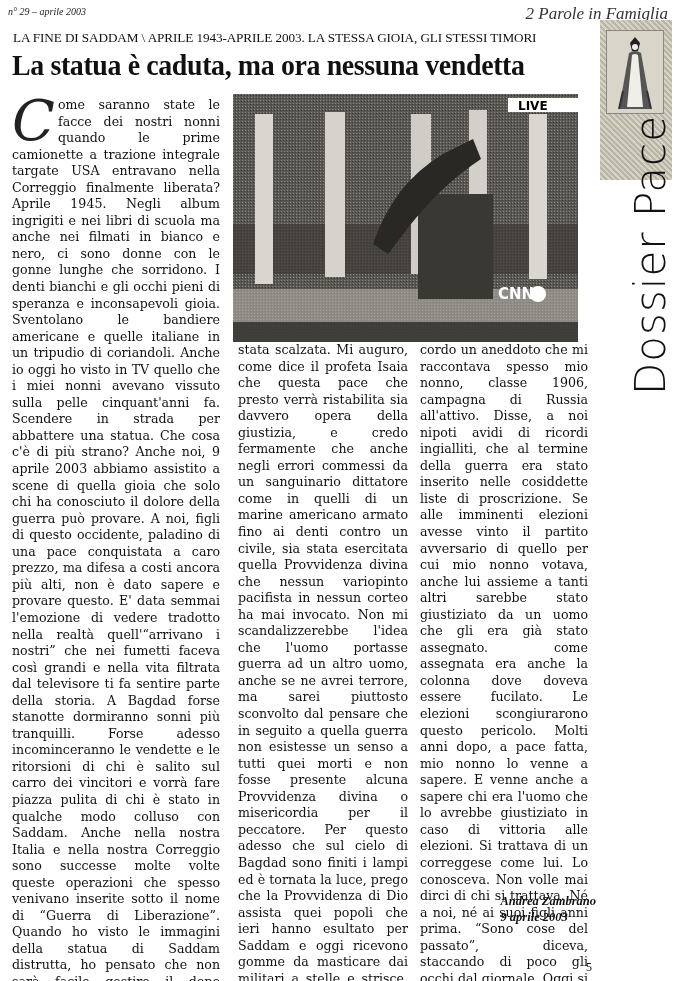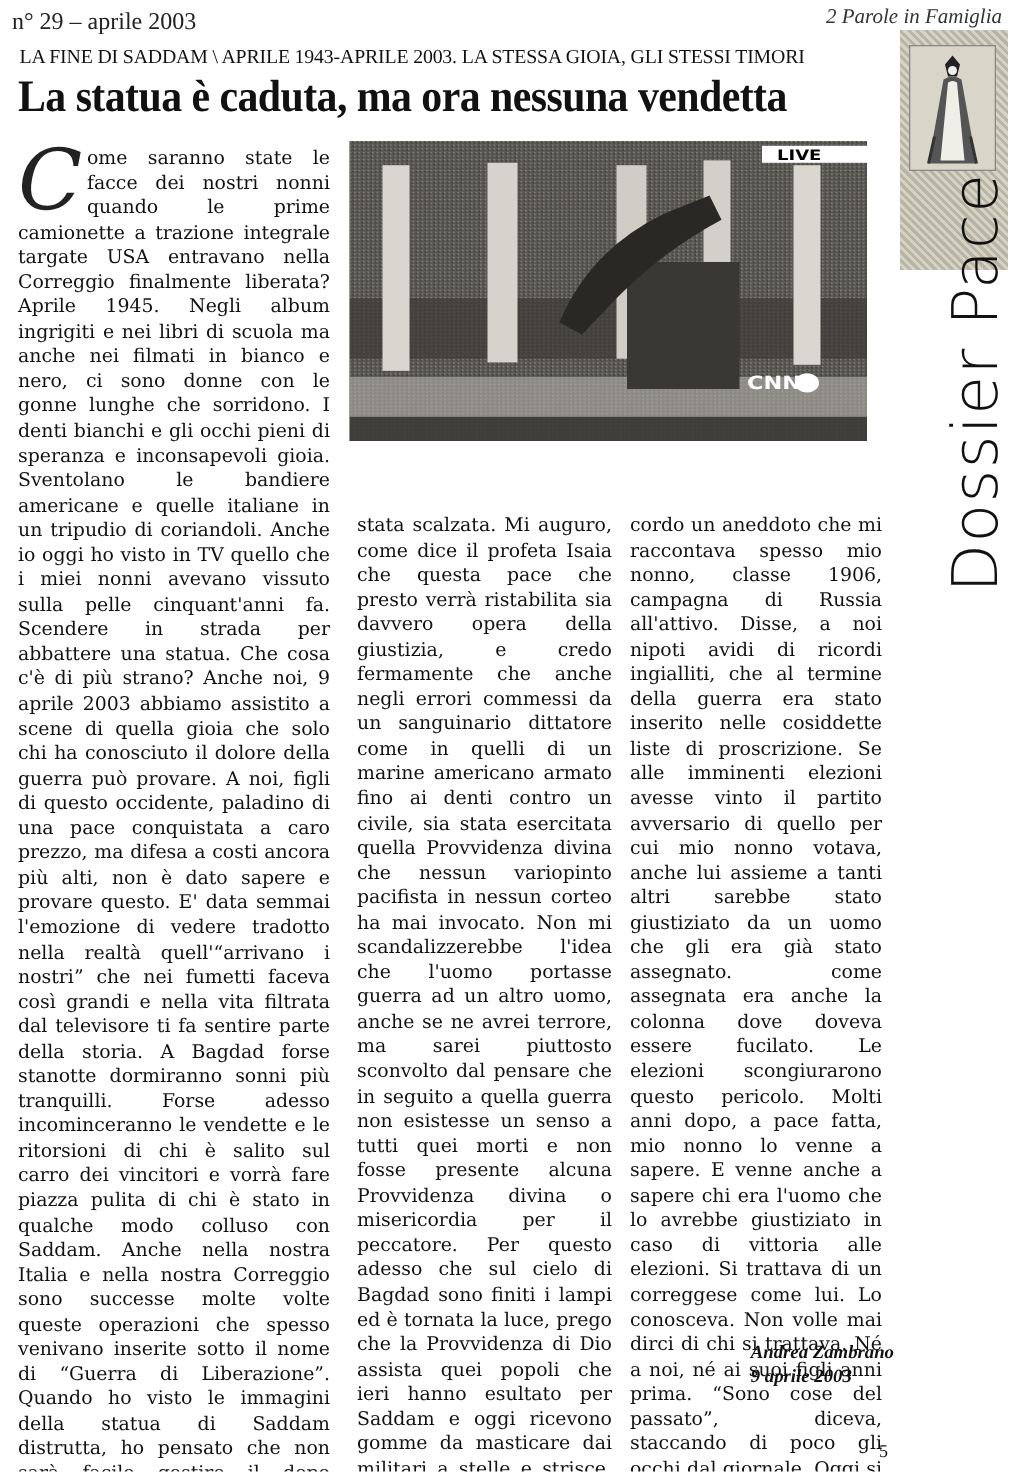--- a/index.html
+++ b/index.html
@@ -1,27 +1,27 @@
 <!DOCTYPE html>
 <html><head>
 <meta charset="utf-8">
 <style>
   html,body{margin:0;padding:0;background:#fff;}
   body{width:674px;height:981px;position:relative;overflow:hidden;font-family:"DejaVu Serif","Liberation Serif",serif;color:#111;}
-  .issue{position:absolute;left:8px;top:6px;font-size:16px;font-family:"Liberation Serif",serif;color:#222;}
-  .masthead{position:absolute;right:6px;top:4px;font-size:14px;font-style:italic;font-family:"Liberation Serif",serif;color:#333;}
+  .issue{position:absolute;left:8px;top:6px;font-size:10px;font-family:"Liberation Serif",serif;color:#222;font-style:italic;}
+  .masthead{position:absolute;right:6px;top:4px;font-size:17px;font-style:italic;font-family:"Liberation Serif",serif;color:#333;}
   .kicker{position:absolute;left:13px;top:30px;font-size:13.2px;font-family:"Liberation Serif",serif;letter-spacing:-0.1px;white-space:nowrap;}
   .kicker b{font-weight:normal;}
   .headline{position:absolute;left:12px;top:48px;font-size:30px;font-weight:bold;font-family:"Liberation Serif",serif;letter-spacing:-0.4px;white-space:nowrap;transform:scaleX(0.93);transform-origin:left top;}
   .side{position:absolute;left:600px;top:20px;width:72px;height:160px;background:repeating-linear-gradient(45deg,#b9b5a6 0 2px,#d6d3c5 2px 4px);}
   .side .saint{position:absolute;left:6px;top:10px;width:56px;height:82px;background:#e9e6dc;border:1px solid #888;}
   .saint svg{width:100%;height:100%;}
   .dossier{position:absolute;left:630px;top:120px;width:40px;height:270px;}
   .dossier span{position:absolute;left:50%;top:50%;transform:translate(-50%,-50%) rotate(-90deg);font-family:"DejaVu Sans",sans-serif;font-weight:200;font-size:42px;white-space:nowrap;letter-spacing:1px;color:#111;}
-  .photo{position:absolute;left:233px;top:94px;width:345px;height:200px;background:#4c4a45;overflow:hidden;}
+  .photo{position:absolute;left:233px;top:94px;width:345px;height:248px;background:#4c4a45;overflow:hidden;}
   .photo svg{width:100%;height:100%;display:block;}
   .col{position:absolute;font-size:12.6px;line-height:16.55px;text-align:justify;hyphens:none;}
   .col1{left:12px;top:97px;width:208px;}
   .col2{left:238px;top:342px;width:170px;}
   .col3{left:420px;top:342px;width:168px;}
   .dropcap{float:left;font-family:"DejaVu Serif",serif;font-style:italic;font-size:56px;line-height:48px;width:42px;height:48px;color:#222;margin:0 4px 0 0;font-weight:200;}
   .sig{position:absolute;right:78px;top:893px;font-style:italic;font-weight:bold;font-size:12.5px;line-height:16px;font-family:"Liberation Serif",serif;}
   .pageno{position:absolute;left:586px;top:960px;font-size:12px;font-family:"Liberation Serif",serif;}
 </style>
 </head>

